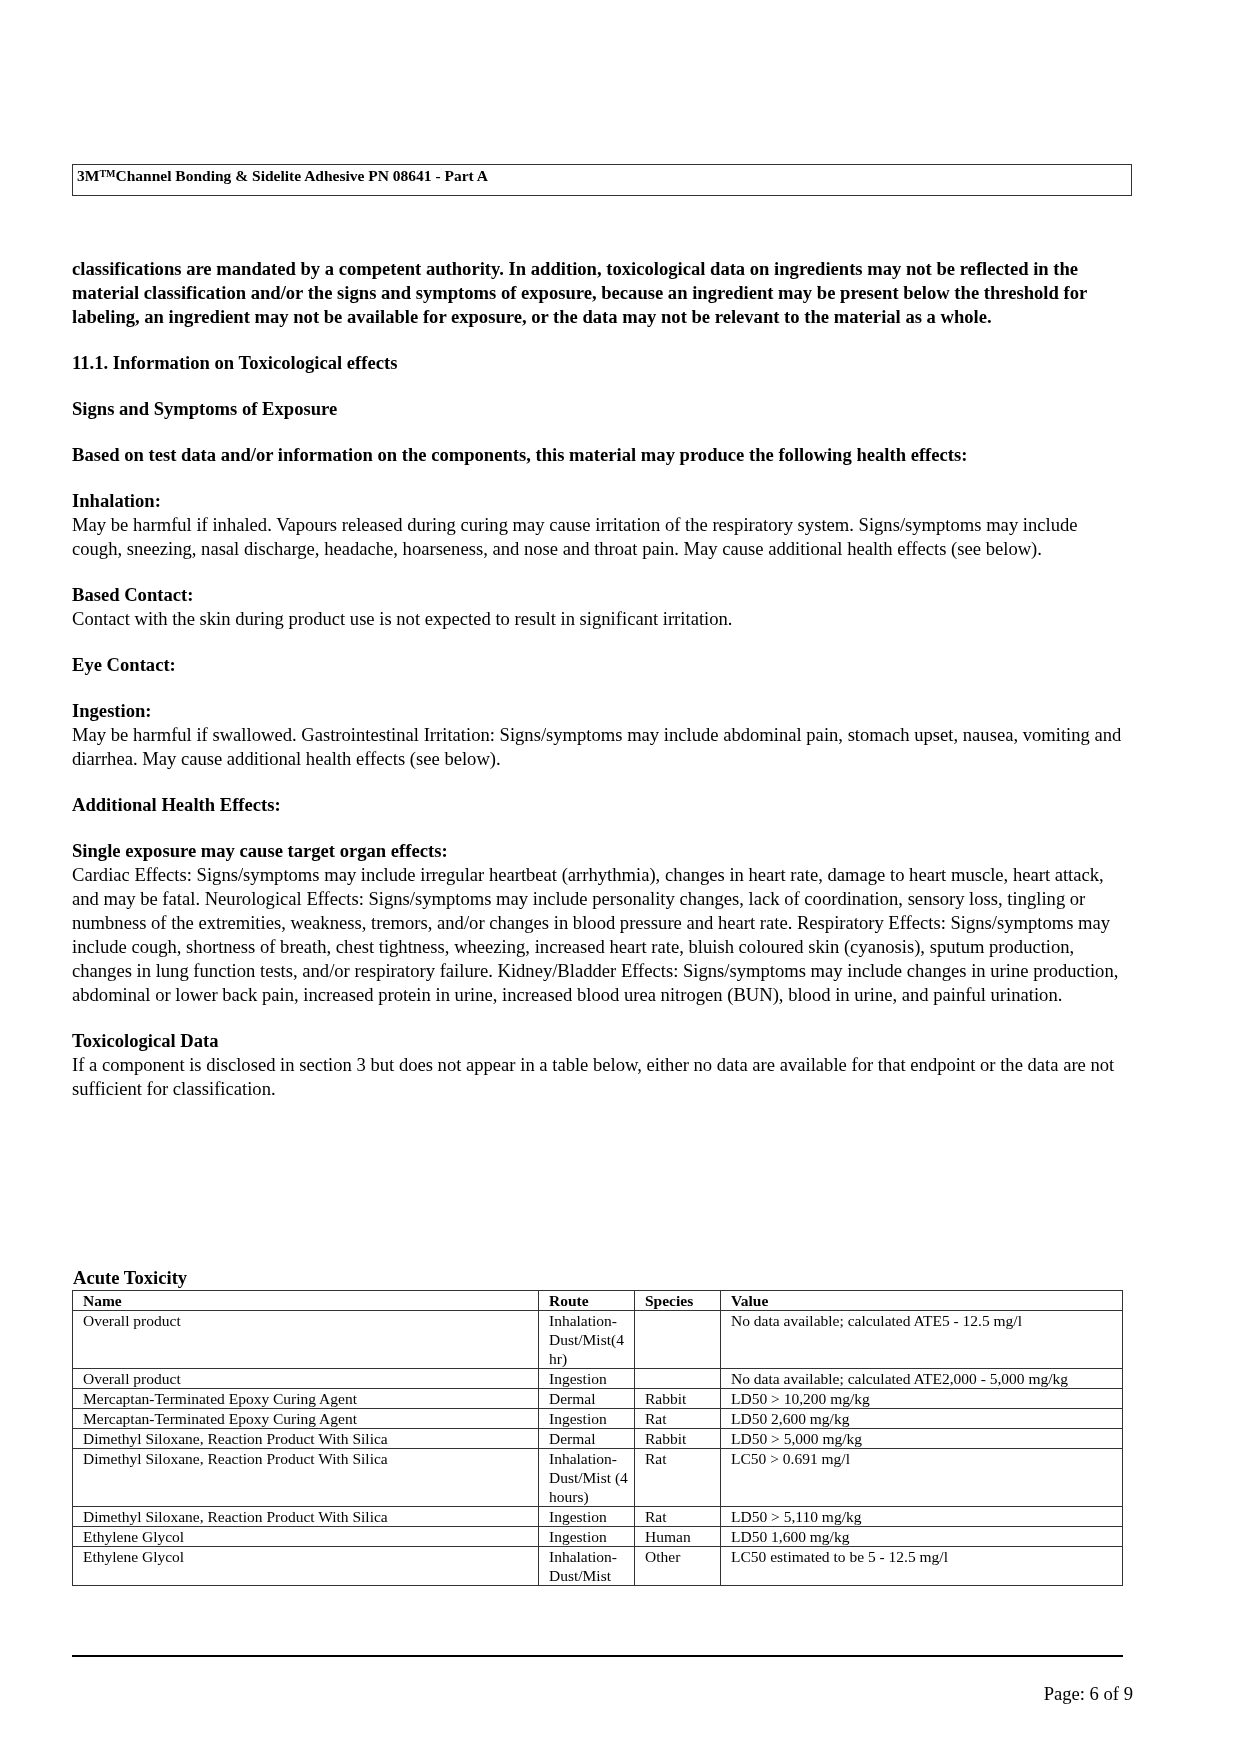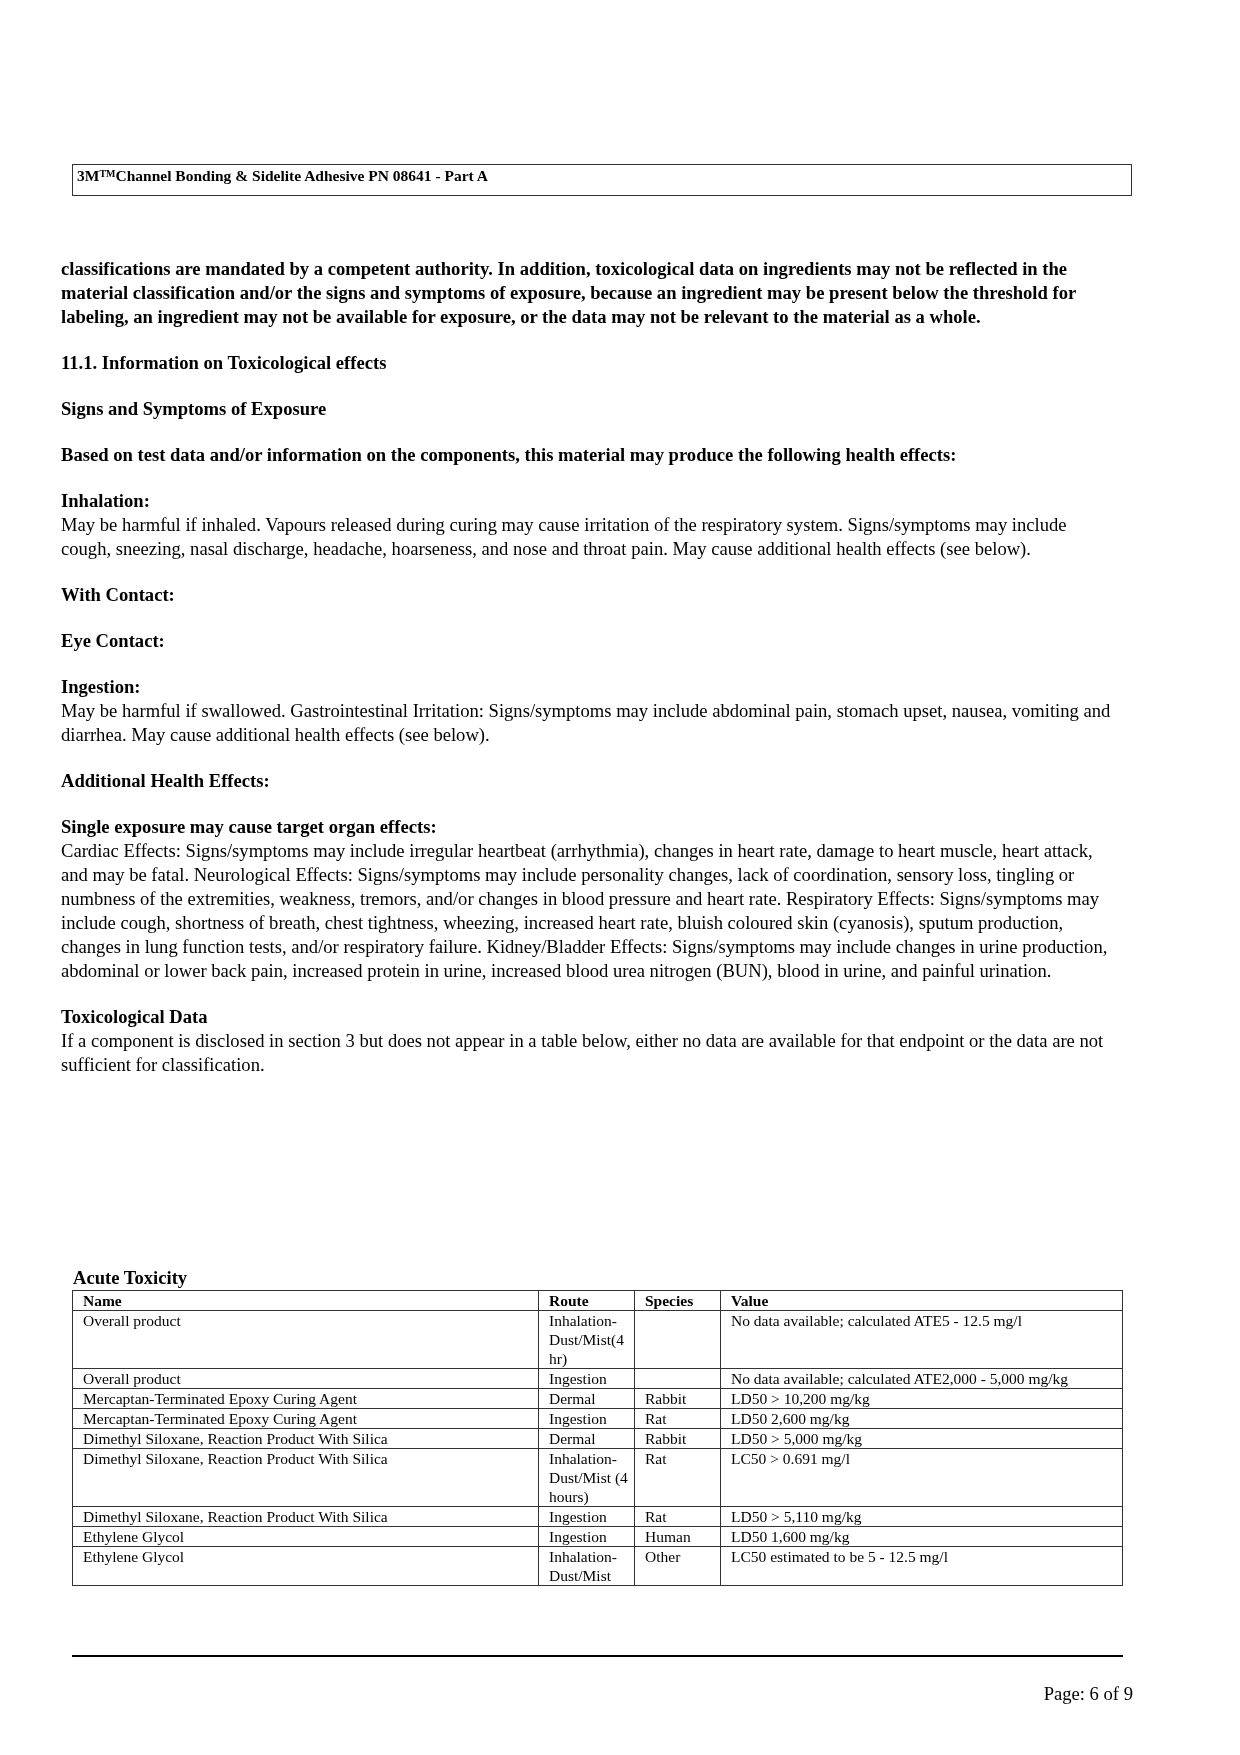--- a/index.html
+++ b/index.html
@@ -7,21 +7,21 @@
     width: 1240px; height: 1755px; position: relative; overflow: hidden;
     font-family: "Liberation Serif", "DejaVu Serif", serif; color: #000;
   }
   .header-box {
     position: absolute; left: 72px; top: 164px; width: 1060px; height: 32px;
     border: 1.5px solid #333; box-sizing: border-box;
     font-weight: bold; font-size: 15.5px; line-height: 18px; padding-left: 4px;
   }
   .header-box sup { font-size: 10px; vertical-align: 4px; }
   .content {
-    position: absolute; left: 61px; top: 257px; width: 1060px;
+    position: absolute; left: 72px; top: 257px; width: 1060px;
     font-size: 18.6px; line-height: 24px;
   }
   .content p { margin: 0; }
   .b { font-weight: bold; }
   .gap-sm { height: 22px; }
   .acute-title {
     position: absolute; left: 73px; top: 1268px; font-weight: bold; font-size: 18.6px; line-height: 20px; text-align: center;
   }
   table.tox {
     position: absolute; left: 72px; top: 1290px; width: 1051px;
@@ -59,21 +59,22 @@
   <div class="gap-sm"></div>
   <p class="b">Based on test data and/or information on the components, this material may produce the following health effects:</p>
   <div class="gap-sm"></div>
 
   <div>
     <p class="b">Inhalation:</p>
     <p>May be harmful if inhaled.  Vapours released during curing may cause irritation of the respiratory system.  Signs/symptoms may include cough, sneezing, nasal discharge, headache, hoarseness, and nose and throat pain.  May cause additional health effects (see below).</p>
   </div>
   <div class="gap-sm"></div>
   <div>
-    <p class="b">With Contact:</p>
+    <p class="b">Based Contact:</p>
+    <p>Contact with the skin during product use is not expected to result in significant irritation.</p>
   </div>
   <div class="gap-sm"></div>
   <div>
     <p class="b">Eye Contact:</p>
   </div>
   <div class="gap-sm"></div>
   <div>
     <p class="b">Ingestion:</p>
     <p>May be harmful if swallowed.  Gastrointestinal Irritation: Signs/symptoms may include abdominal pain, stomach upset, nausea, vomiting and diarrhea.  May cause additional health effects (see below).</p>
   </div>

